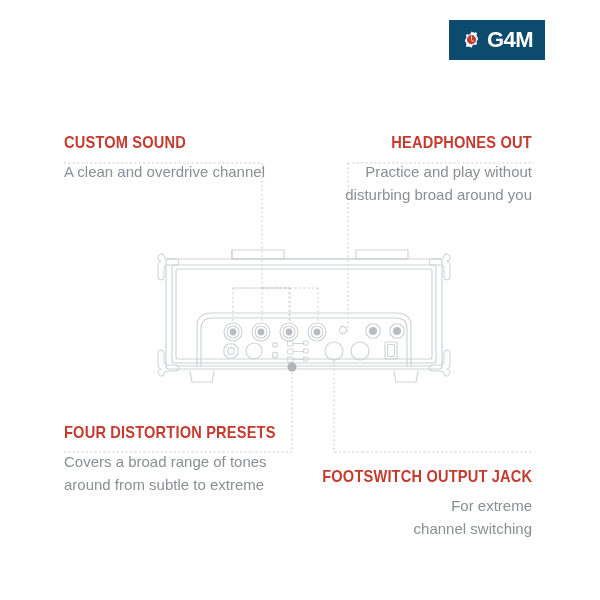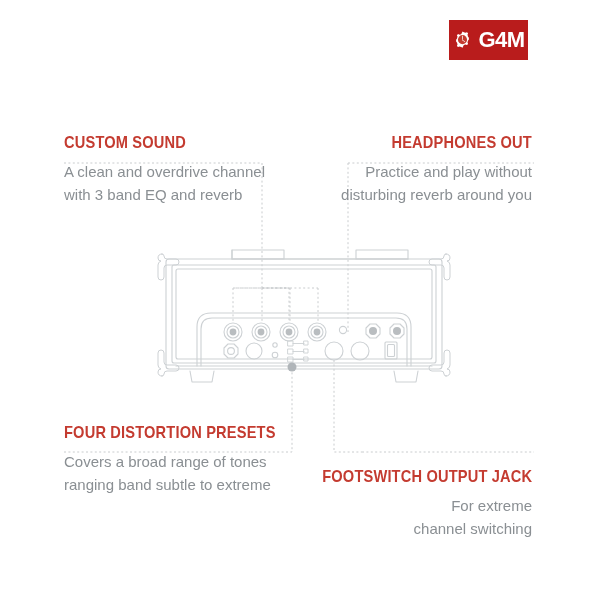--- a/index.html
+++ b/index.html
@@ -7,22 +7,22 @@
     width:600px;height:600px;
     background:#ffffff;
     font-family:"Liberation Sans", sans-serif;
     overflow:hidden;
     position:relative;
   }
   #page{position:relative;width:600px;height:600px;}
 
   
   .logo-badge{
-    position:absolute;left:449px;top:20px;width:79px;height:40px;
-    background:#b91c1c;display:flex;align-items:center;justify-content:center;gap:5px;
+    position:absolute;left:449px;top:20px;width:96px;height:40px;
+    background:#0c4a6e;display:flex;align-items:center;justify-content:center;gap:5px;
   }
   .logo-gear{width:21px;height:21px;display:block;}
   .logo-text{
     color:#ffffff;font-size:22px;font-weight:bold;letter-spacing:-0.5px;
     font-family:"Liberation Sans", sans-serif;line-height:1;
   }
 
   
   .callout{position:absolute;}
   .callout .title{
@@ -84,37 +84,36 @@
       <path d="M292 368 L292 452 L250 452"></path>
 
       <path d="M334 360 L334 452 L362 452"></path>
     </g>
   </svg>
 
   <div class="callout left" id="callout-custom-sound">
     <div class="title">CUSTOM SOUND</div>
     <div class="body">
       <div>A clean and overdrive channel</div>
-      <div>with 3 band EQ and reverb</div>
     </div>
   </div>
 
   <div class="callout right" id="callout-headphones-out">
     <div class="title">HEADPHONES OUT</div>
     <div class="body">
       <div>Practice and play without</div>
-      <div>disturbing reverb around you</div>
+      <div>disturbing broad around you</div>
     </div>
   </div>
 
   <div class="callout left" id="callout-distortion">
     <div class="title">FOUR DISTORTION PRESETS</div>
     <div class="body">
       <div>Covers a broad range of tones</div>
-      <div>ranging band subtle to extreme</div>
+      <div>around from subtle to extreme</div>
     </div>
   </div>
 
   <div class="callout right" id="callout-footswitch">
     <div class="title">FOOTSWITCH OUTPUT JACK</div>
     <div class="body">
       <div>For extreme</div>
       <div>channel switching</div>
     </div>
   </div>

